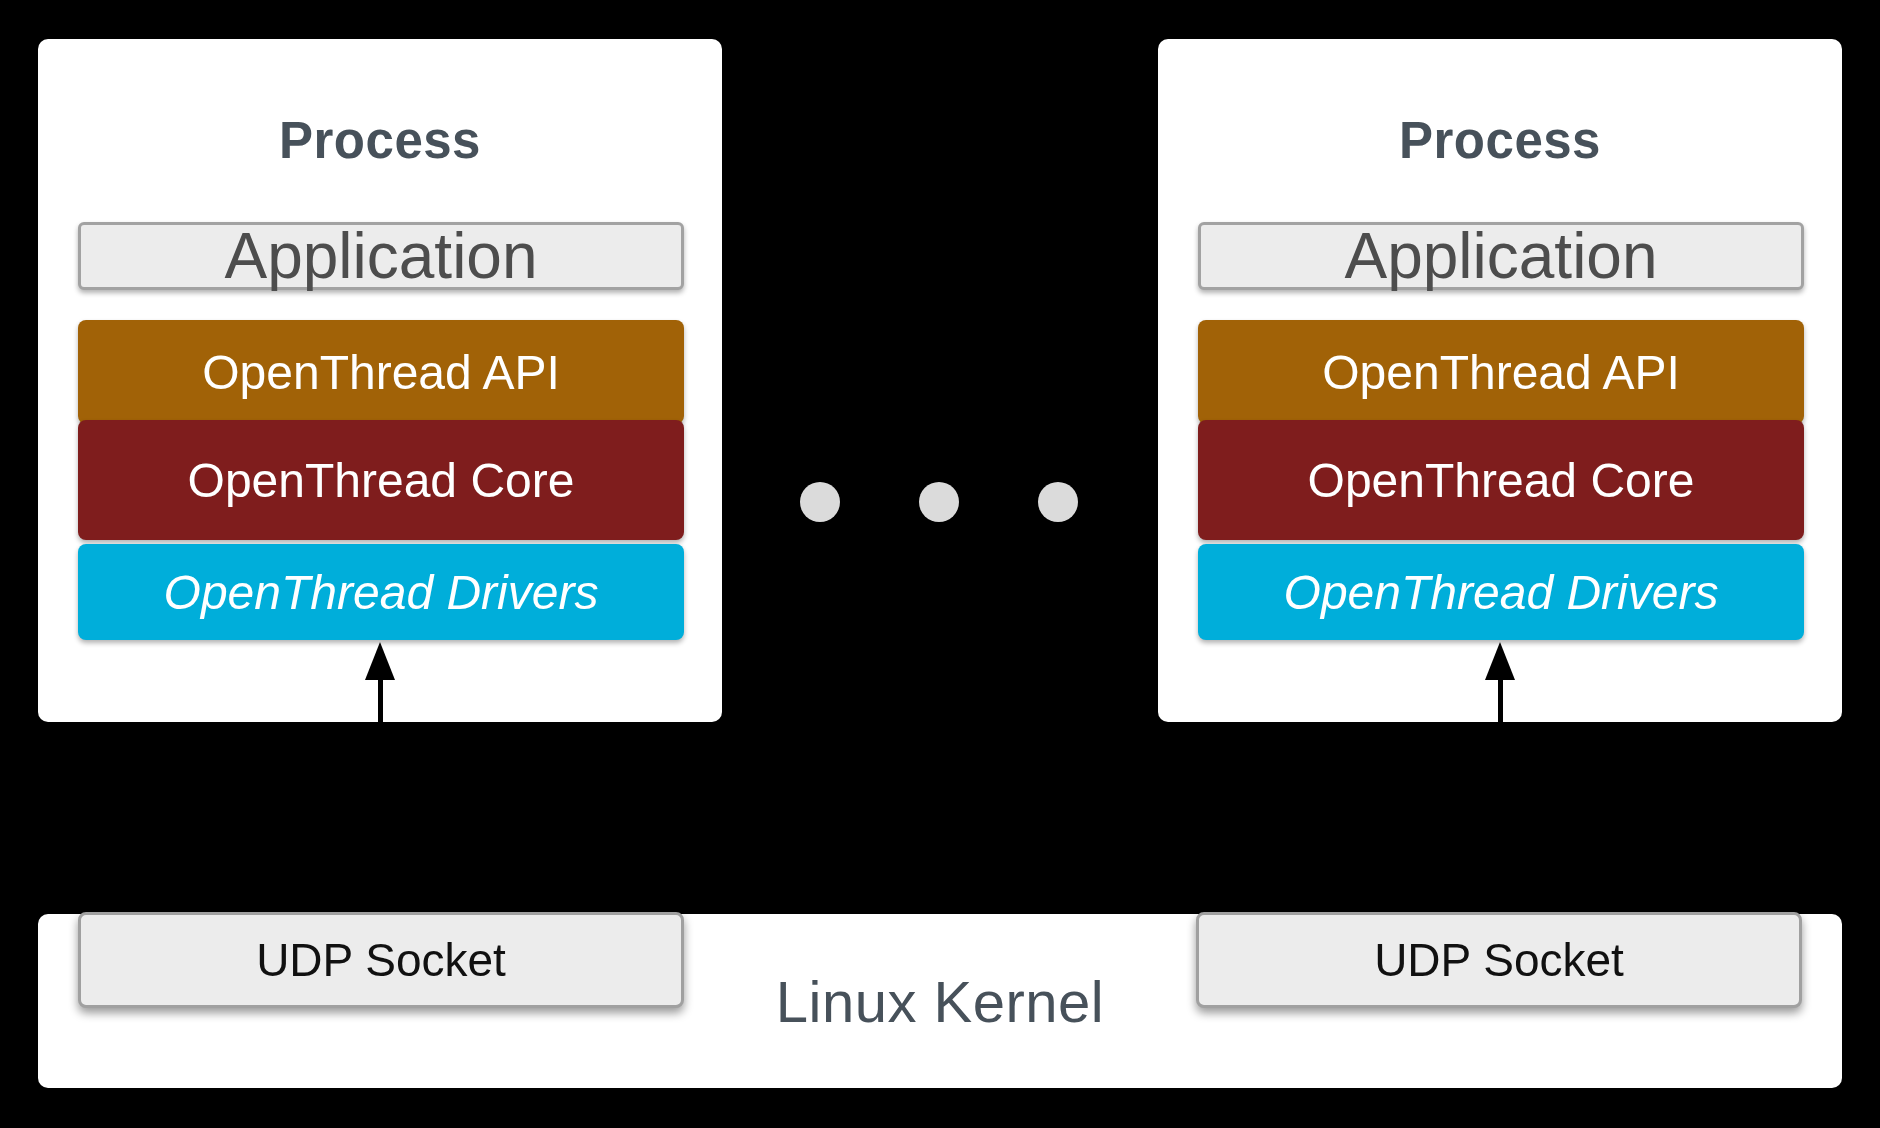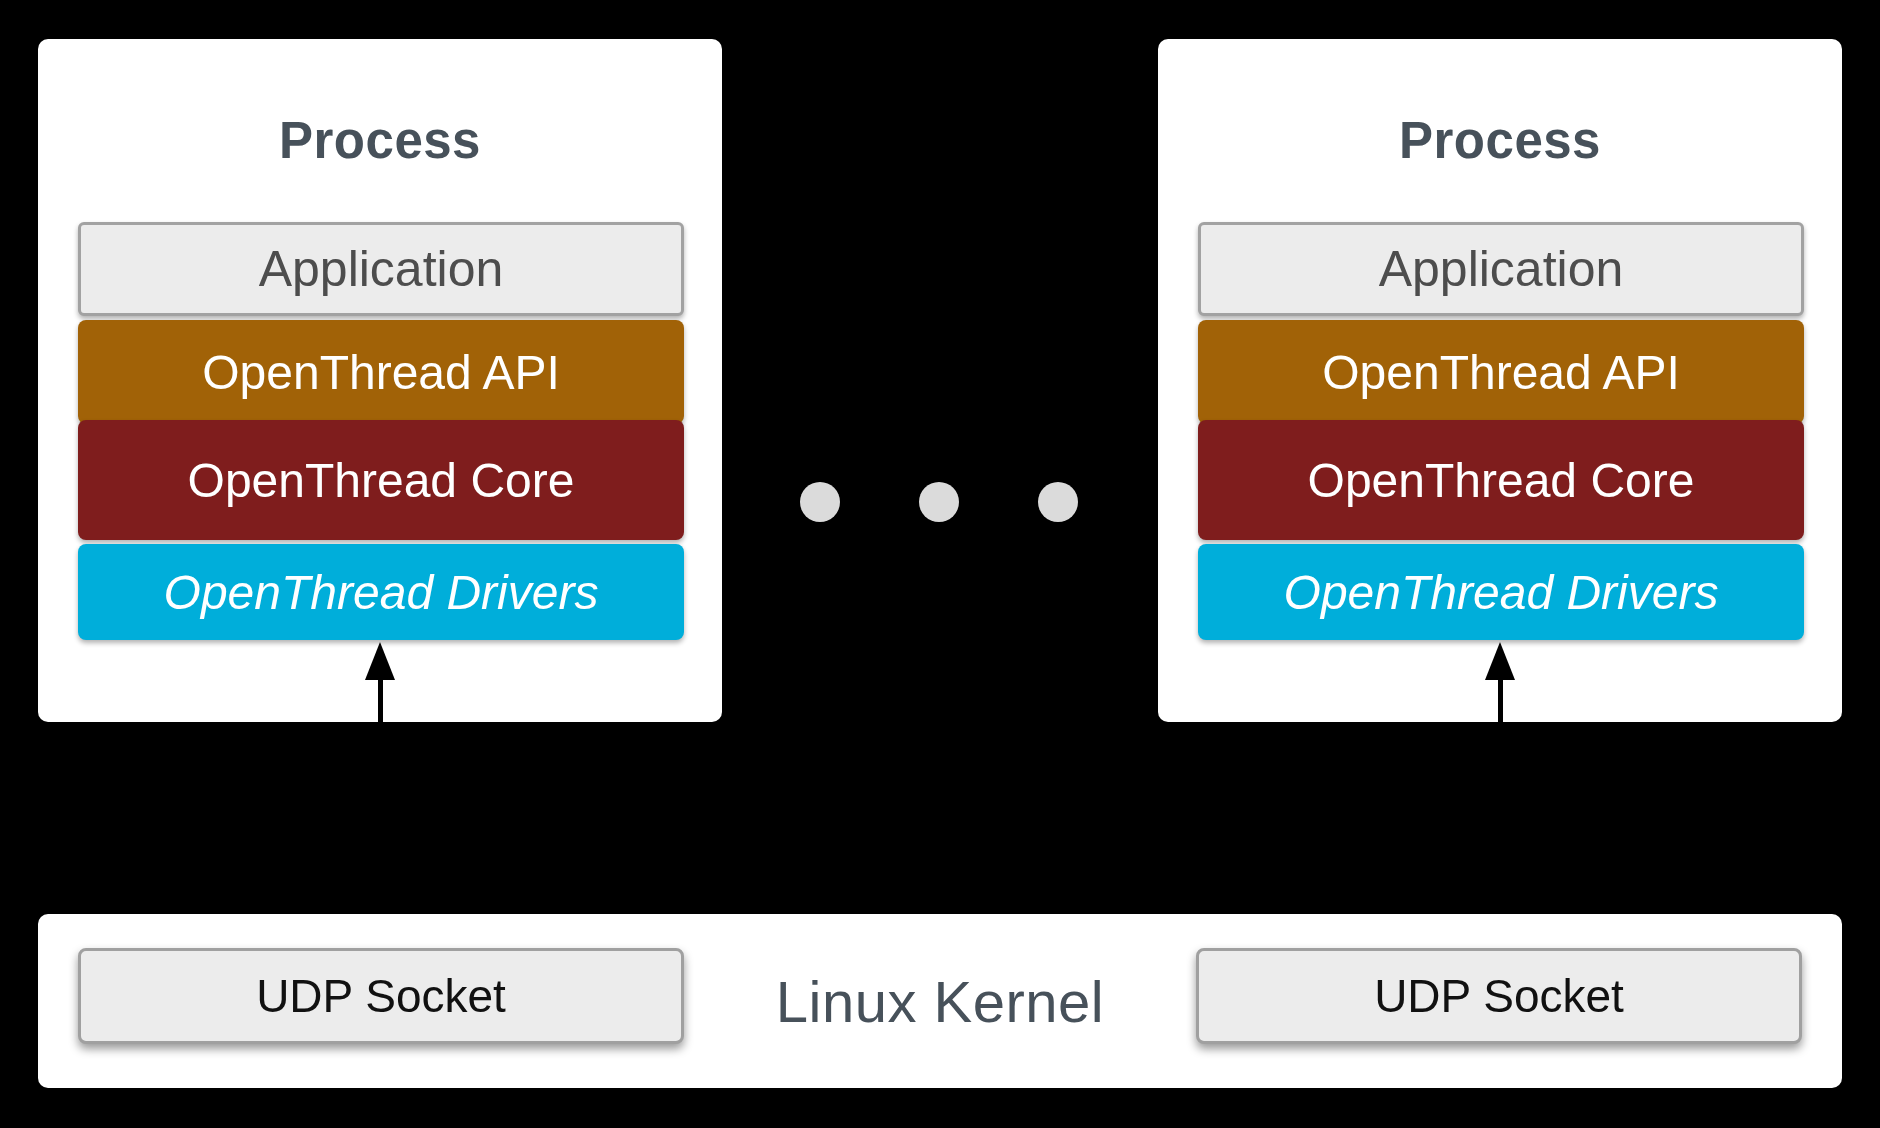--- a/index.html
+++ b/index.html
@@ -42,26 +42,26 @@
     width: 606px;
     display: flex;
     align-items: center;
     justify-content: center;
     font-size: 48px;
     border-radius: 8px;
     box-shadow: 0 3px 5px rgba(0,0,0,0.30);
   }
   .layer.app {
     top: 183px;
-    height: 94px;
+    height: 68px;
     background: #ECECEC;
     border: 3px solid #A2A2A2;
     border-radius: 6px;
     color: #4D4D4D;
-    font-size: 50px;
+    font-size: 64px;
   }
   .layer.api     { top: 281px; height: 104px;  background: #a16207; color: #ffffff; }
   .layer.core    { top: 381px; height: 120px; background: #7f1d1d; color: #ffffff; }
   .layer.drivers { top: 505px; height: 96px;  background: #00AEDA; color: #ffffff; font-style: italic; }
 
   .up-arrow {
     position: absolute;
     left: 327px;
     top: 603px;
     width: 30px;
@@ -128,21 +128,20 @@
     height: 96px;
     background: #ECECEC;
     border: 3px solid #A0A0A0;
     border-radius: 8px;
     display: flex;
     align-items: center;
     justify-content: center;
     font-size: 46px;
     color: #111111;
     box-shadow: 0 5px 10px rgba(0,0,0,0.40);
-    margin-top: 36px;
   }
   .udp-box.left  { left: 40px; }
   .udp-box.right { left: 1158px; }
 </style>
 </head>
 <body>
 
 <div class="stage">
 
   <div class="process-box left">

